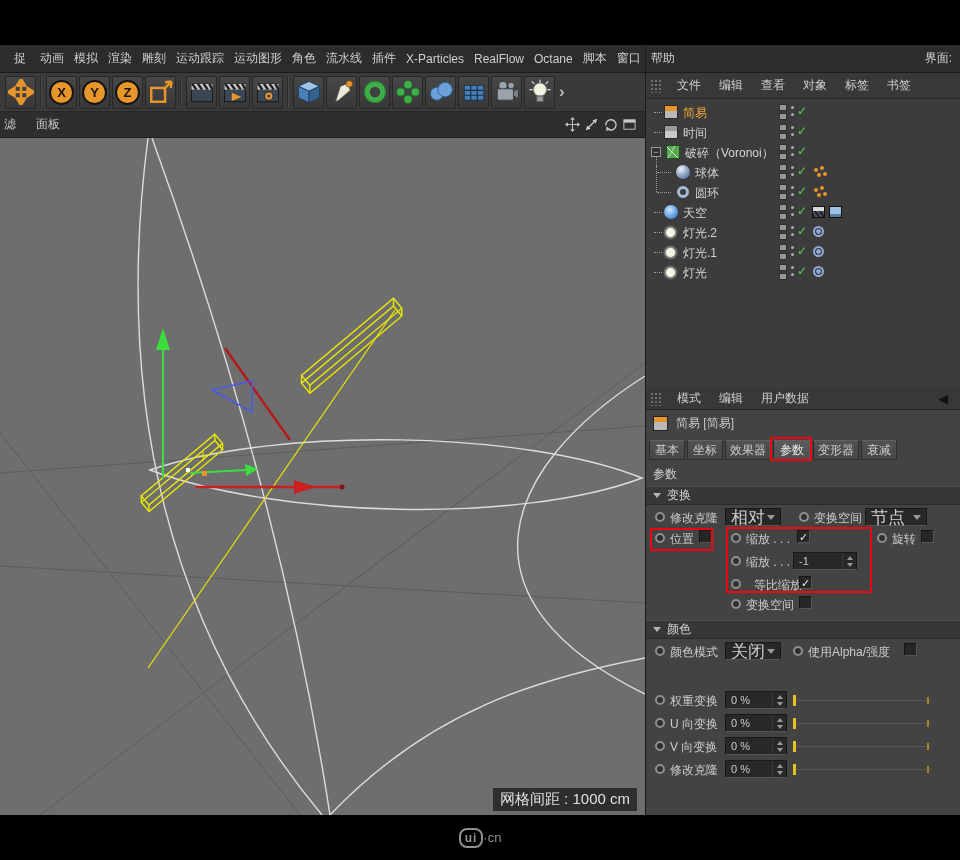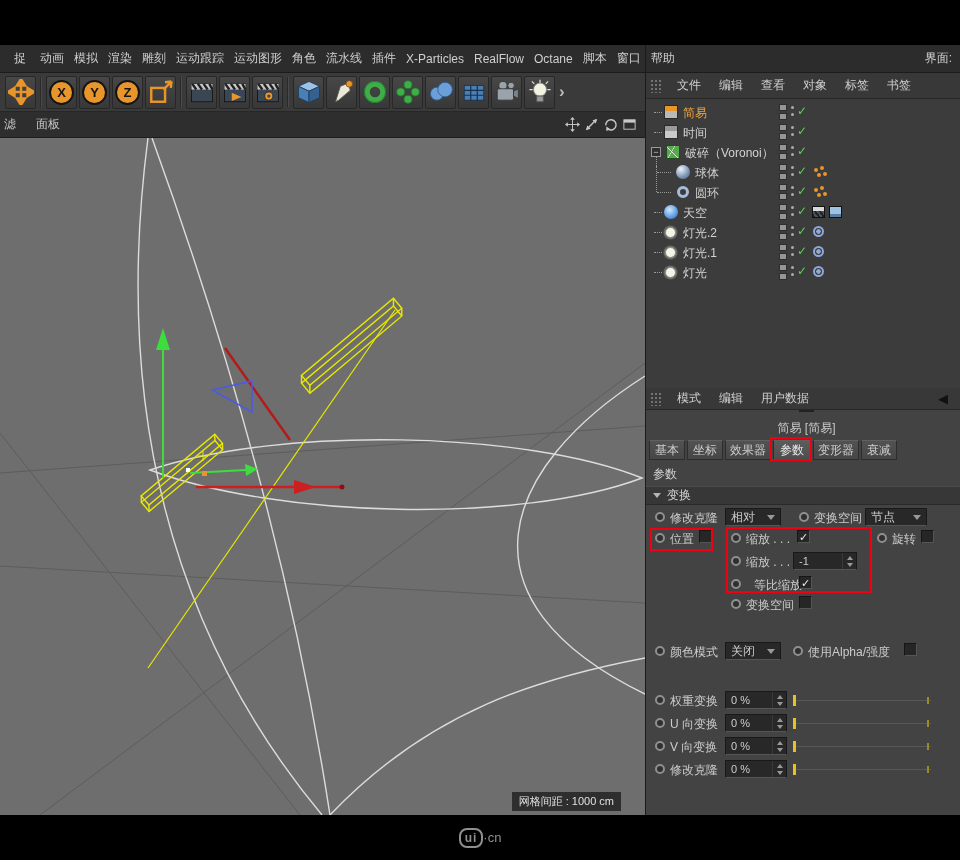--- a/index.html
+++ b/index.html
@@ -27,22 +27,22 @@
   
   .vstrip { position:absolute; left:0; top:112px; width:645px; height:26px; background:#2e2e2e;
             border-bottom:1px solid #1d1d1d; display:flex; align-items:center; gap:18px; padding-left:4px; }
   .vstrip .mi-clip { width:14px; overflow:hidden; }
   .vnav { margin-left:auto; display:flex; gap:4px; padding-right:8px; }
   .vnav span { display:flex; align-items:center; }
 
   
   .viewport { position:absolute; left:0; top:138px; width:645px; height:677px; background:#6e6e6e; overflow:hidden; }
   .viewport svg.vp { position:absolute; left:0; top:0; }
-  .grid-label { position:absolute; right:24px; bottom:4px; background:rgba(38,38,38,.88); color:#e0e0e0;
-                font-size:11px; padding:2px 7px; }
+  .grid-label { position:absolute; right:8px; bottom:4px; background:rgba(38,38,38,.88); color:#e0e0e0;
+                font-size:15px; padding:2px 7px; }
 
   
   .vdivider { position:absolute; left:645px; top:45px; width:1px; height:770px; background:#1a1a1a; }
   .om-panel { position:absolute; left:646px; top:73px; width:314px; height:315px; background:#3c3c3c; }
   .om-menubar { position:absolute; left:0; top:0; width:314px; height:26px; background:#383838;
                 border-bottom:1px solid #272727; display:flex; align-items:center; gap:0; }
   .grip { width:13px; height:14px; margin:0 5px 0 4px;
           background-image:radial-gradient(#737373 1px, transparent 1.3px); background-size:4px 4px; }
   .om-menubar .mi, .modebar .mi { padding:0 9px; color:#cfcfcf; }
 
@@ -75,35 +75,35 @@
   .tag-photo { position:absolute; left:183px; top:4px; width:13px; height:12px; border:1px solid #111;
                background:linear-gradient(#9ec2e2 0 7px, #5a7fa5 7px); }
   .tag-target { position:absolute; left:167px; top:4px; width:11px; height:11px; border-radius:50%; border:2px solid #8fa8d8;
                 background:radial-gradient(circle, #8fa8d8 0 2px, transparent 2.5px); }
 
   
   .attr-panel { position:absolute; left:646px; top:388px; width:314px; height:427px; background:#434343; }
   .modebar { position:absolute; left:0; top:0; width:314px; height:22px; background:#383838;
              border-bottom:1px solid #272727; display:flex; align-items:center; }
   .modebar .collapse { margin-left:auto; padding-right:12px; color:#111; font-size:13px; }
-  .am-title { position:absolute; left:0; top:22px; width:314px; height:26px; display:flex; align-items:center; gap:8px; padding-left:7px;flex-direction:column; }
+  .am-title { position:absolute; left:0; top:22px; width:314px; height:26px; display:flex; align-items:center; gap:8px; padding-left:7px; }
   .title-icon { width:15px; height:15px; background:linear-gradient(#e8952c 0 5px, #b9b9b9 5px); border:1px solid #222; }
   .tabs { position:absolute; left:0; top:48px; width:314px; height:26px; }
   .tab { position:absolute; top:4px; height:20px; background:linear-gradient(#525252,#464646); border:1px solid #2d2d2d;
          border-top-color:#606060; color:#ccc; display:flex; align-items:center; justify-content:center; font-size:12px; }
   .tab.active { background:linear-gradient(#5c5c5c,#4e4e4e); color:#e8e8e8; }
   .plabel { position:absolute; left:7px; top:78px; color:#d0d0d0; }
   .sect { position:absolute; left:0; width:314px; height:19px; background:#373737; border-top:1px solid #4c4c4c;
           border-bottom:1px solid #2a2a2a; display:flex; align-items:center; gap:6px; padding-left:7px; color:#d5d5d5;text-align:center; }
   .tri-dn { width:0; height:0; border-left:4px solid transparent; border-right:4px solid transparent; border-top:5px solid #b5b5b5; }
   .prow { position:absolute; left:0; width:314px; height:20px; }
   .pdot { position:absolute; top:5px; width:10px; height:10px; border-radius:50%; border:2px solid #8f8f8f; background:#303030; }
   .plab { position:absolute; top:3px; color:#cccccc; white-space:nowrap; }
   .ddl { position:absolute; top:1px; height:18px; background:#282828; border:1px solid #191919; border-bottom-color:#555;
-         display:flex; align-items:center; justify-content:space-between; padding:0 5px; color:#ccc; font-size:12px; }
+         display:flex; align-items:center; justify-content:space-between; padding:0 5px; color:#ccc; font-size:17px; }
   .ddl .tri { width:0; height:0; border-left:4px solid transparent; border-right:4px solid transparent; border-top:5px solid #9a9a9a; }
   .cbx { position:absolute; top:2px; width:13px; height:13px; background:#262626; border:1px solid #161616;
          border-bottom-color:#555; border-right-color:#555; color:#ececec; font-size:11px; line-height:12px; text-align:center; }
   .spin { position:absolute; top:1px; height:18px; background:#282828; border:1px solid #191919; border-bottom-color:#555;
           display:flex; align-items:center; padding-left:5px; color:#ccc; font-size:11px; }
   .steppers { margin-left:auto; height:100%; display:flex; flex-direction:column; justify-content:center; gap:3px;
               padding:0 3px 0 4px; border-left:1px solid #3a3a3a; }
   .st-up { width:0; height:0; border-left:3px solid transparent; border-right:3px solid transparent; border-bottom:4px solid #999; }
   .st-dn { width:0; height:0; border-left:3px solid transparent; border-right:3px solid transparent; border-top:4px solid #999; }
   .sl-track { position:absolute; top:10px; height:1px; background:#2a2a2a; border-bottom:1px solid #575757; }
@@ -523,20 +523,24 @@
       <span class="pdot" style="left:85px"></span>
       <span class="plab" style="left:108px">等比缩放</span>
       <span class="cbx" style="left:153px">✓</span>
     </div>
     <div class="prow" style="top:206px">
       <span class="pdot" style="left:85px"></span>
       <span class="plab" style="left:100px">变换空间</span>
       <span class="cbx" style="left:153px"></span>
     </div>
 
+    <div class="sect" style="top:232px">
+      <span class="tri-dn"></span>
+      <span>颜色</span>
+    </div>
     <div class="prow" style="top:253px">
       <span class="pdot" style="left:9px"></span>
       <span class="plab" style="left:24px">颜色模式</span>
       <span class="ddl" style="left:79px;width:56px">
         <span>关闭</span>
         <span class="tri"></span>
       </span>
       <span class="pdot" style="left:147px"></span>
       <span class="plab" style="left:162px">使用Alpha/强度</span>
       <span class="cbx" style="left:258px"></span>

